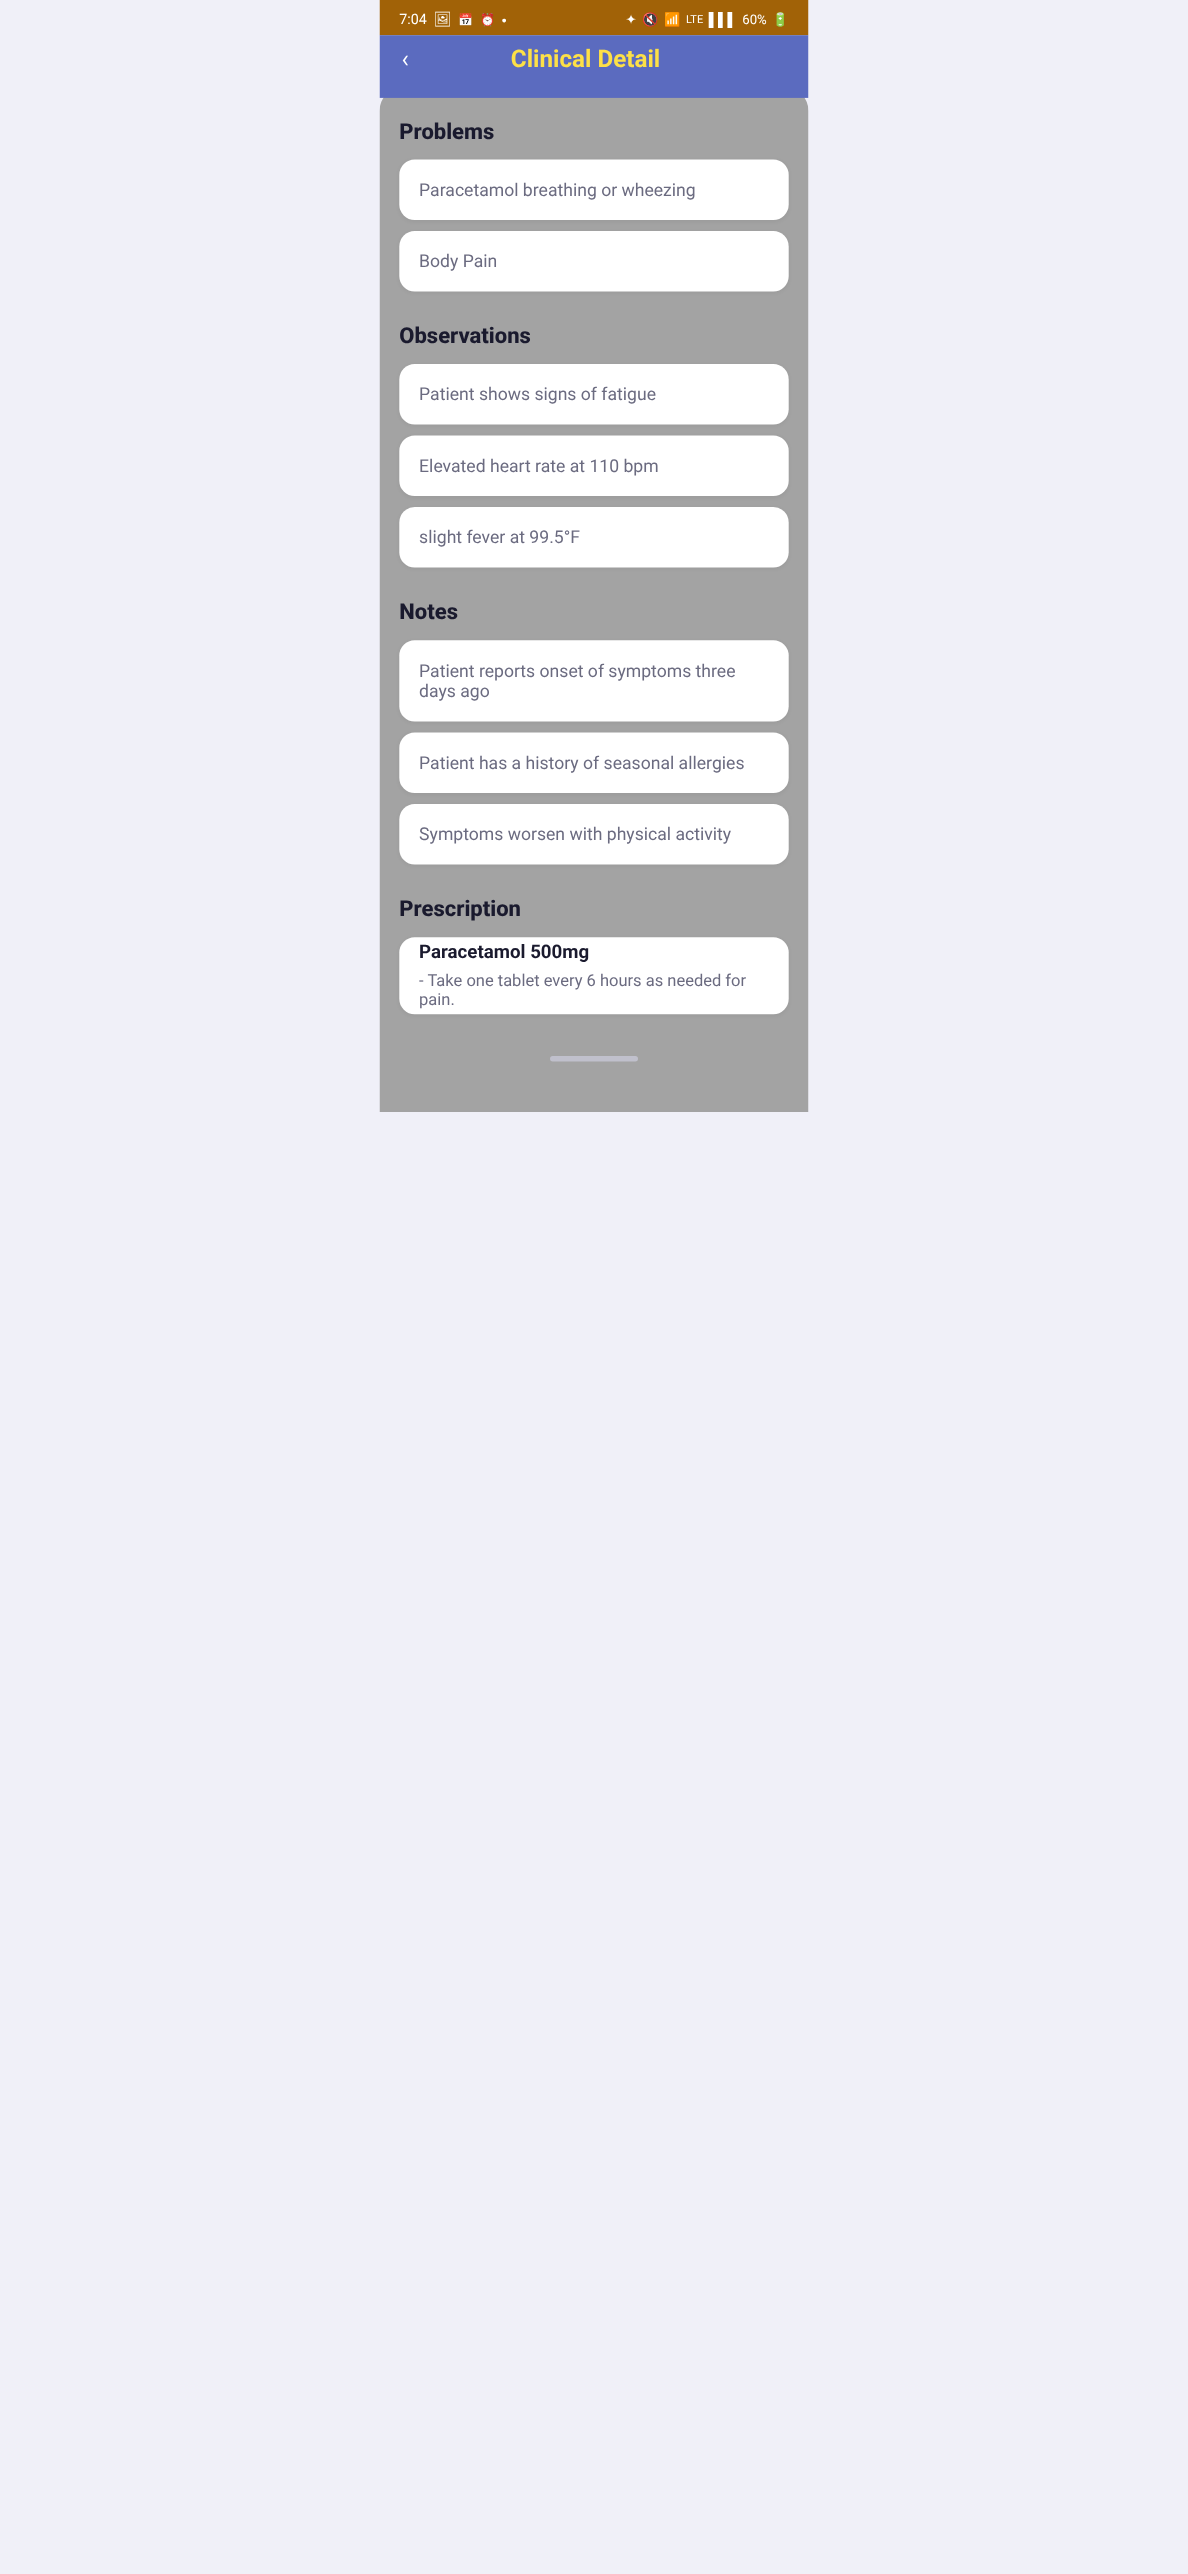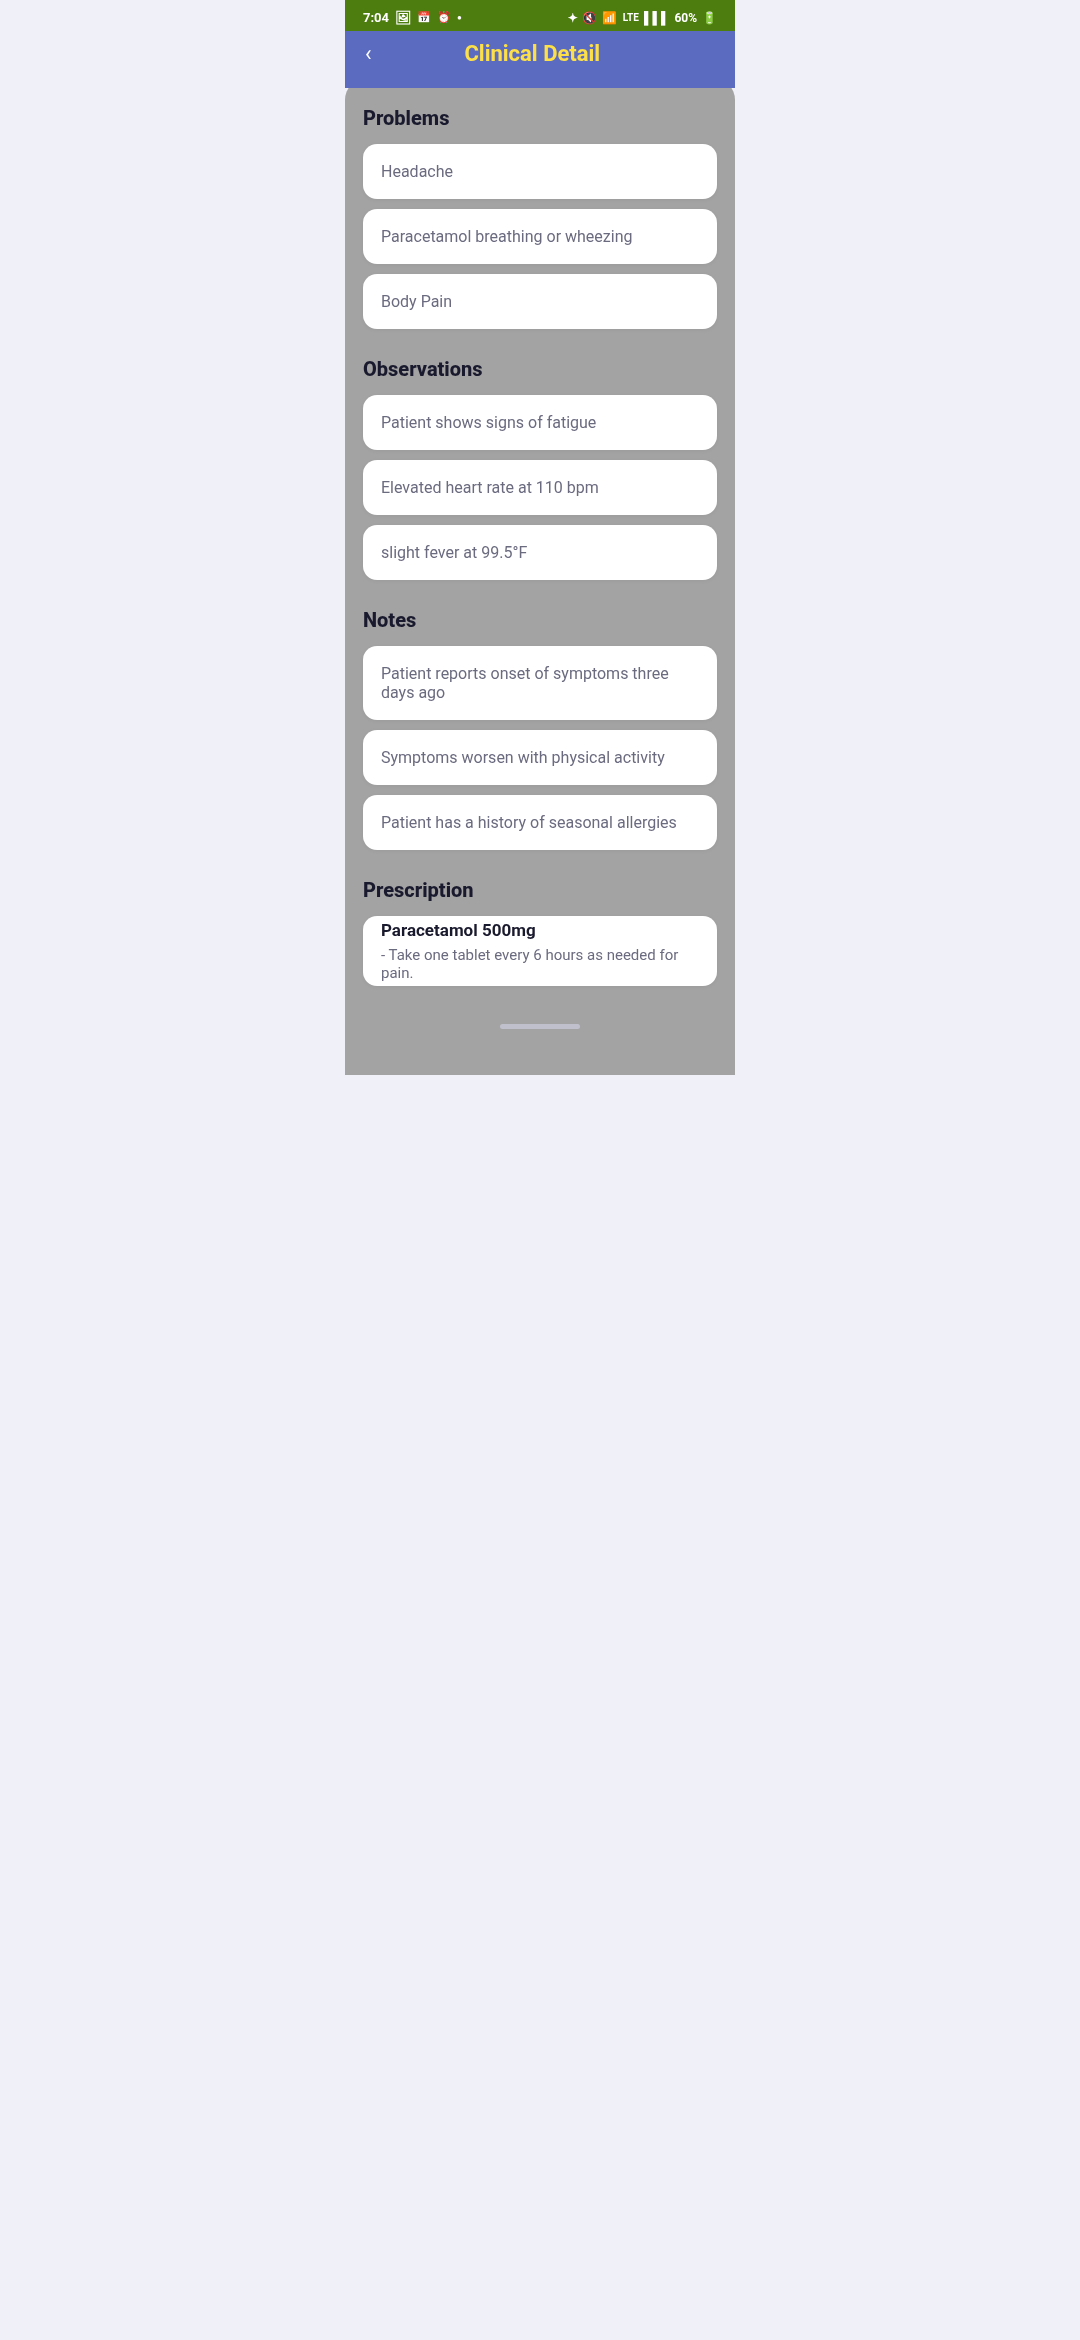--- a/index.html
+++ b/index.html
@@ -9,28 +9,28 @@
       font-family: -apple-system, BlinkMacSystemFont, 'Segoe UI', Roboto, sans-serif;
       background: #f0f0f8;
       width: 390px;
       min-height: 844px;
       overflow-x: hidden;
       margin: 0 auto;
     }
 
     
     .status-bar {
-      background: #4d7c0f;
+      background: #a16207;
       display: flex;
       justify-content: space-between;
       align-items: center;
       padding: 10px 18px 6px;
       color: white;
       font-size: 13px;
-      font-weight: 700;
+      font-weight: 400;
     }
     .status-left { display: flex; align-items: center; gap: 6px; }
     .status-right { display: flex; align-items: center; gap: 5px; font-size: 12px; }
 
     
     .header {
       background: #5b6bbf;
       display: flex;
       align-items: center;
       padding: 10px 20px 22px;
@@ -138,23 +138,20 @@
 <div class="header">
   <span class="back-btn">‹</span>
   <span class="header-title">Clinical Detail</span>
 </div>
 
 <div class="content">
 
   <div class="section">
     <div class="section-title">Problems</div>
     <div class="card">
-      <span>Headache</span>
-    </div>
-    <div class="card">
       <span>Paracetamol breathing or wheezing</span>
     </div>
     <div class="card">
       <span>Body Pain</span>
     </div>
   </div>
 
   <div class="section">
     <div class="section-title">Observations</div>
     <div class="card">
@@ -167,24 +164,24 @@
       <span>slight fever at 99.5°F</span>
     </div>
   </div>
 
   <div class="section">
     <div class="section-title">Notes</div>
     <div class="card">
       <span>Patient reports onset of symptoms three days ago</span>
     </div>
     <div class="card">
-      <span>Symptoms worsen with physical activity</span>
+      <span>Patient has a history of seasonal allergies</span>
     </div>
     <div class="card">
-      <span>Patient has a history of seasonal allergies</span>
+      <span>Symptoms worsen with physical activity</span>
     </div>
   </div>
 
   <div class="section">
     <div class="section-title">Prescription</div>
     <div class="prescription-card">
       <div class="prescription-name">Paracetamol 500mg</div>
       <div class="prescription-desc">- Take one tablet every 6 hours as needed for pain.</div>
     </div>
   </div>

